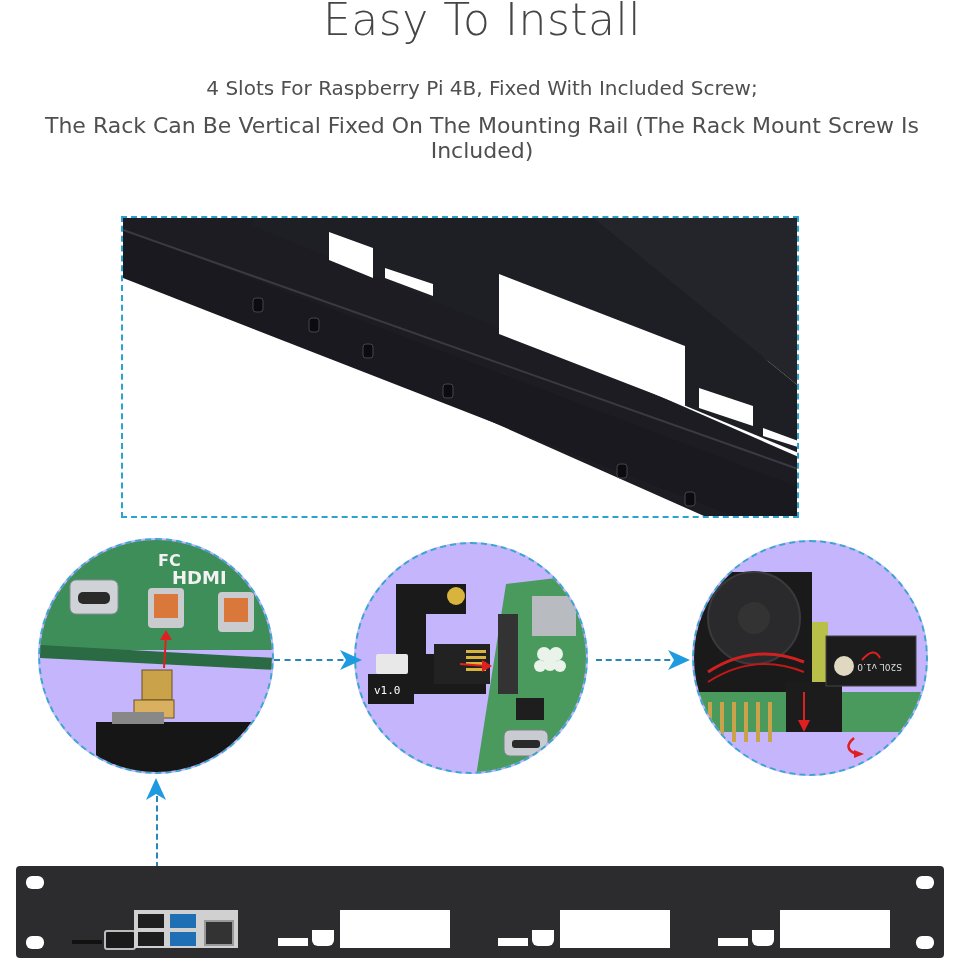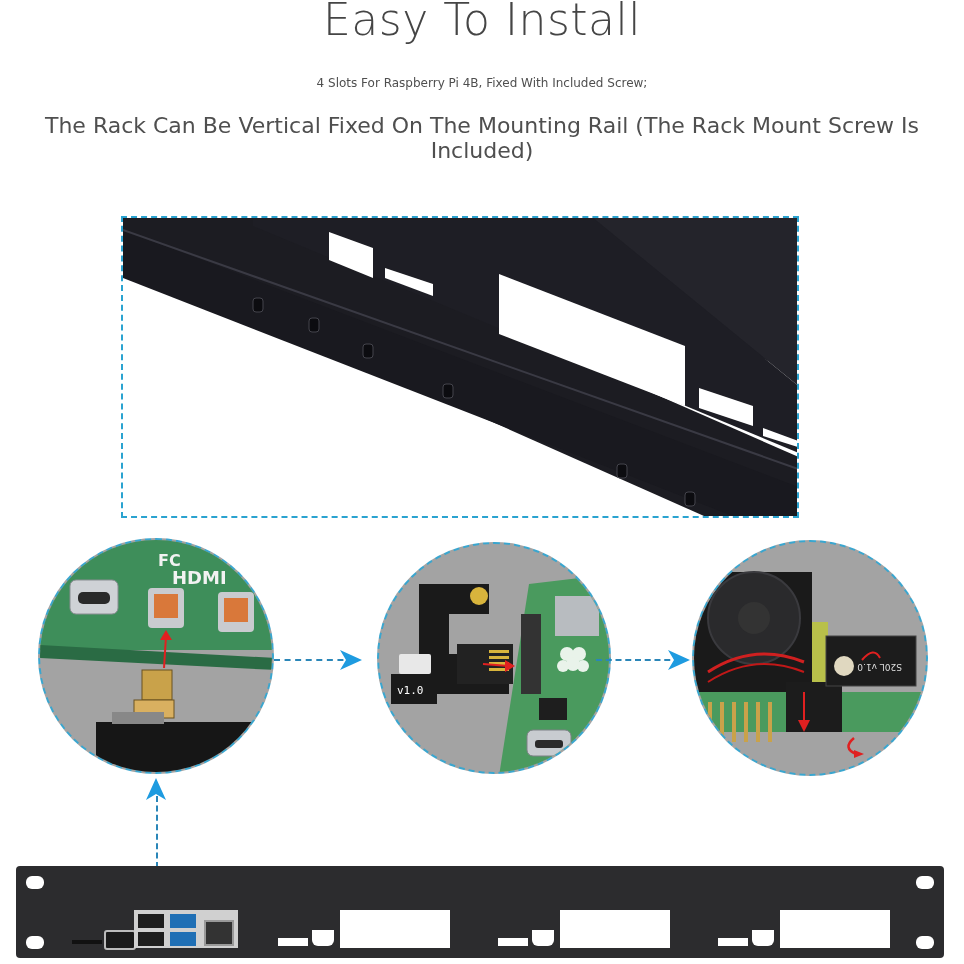--- a/index.html
+++ b/index.html
@@ -1,24 +1,24 @@
 <!DOCTYPE html>
 <html><head>
   <meta charset="utf-8">
   <style>
     html,body{margin:0;padding:0;background:#fff;}
     body{width:964px;height:964px;position:relative;overflow:hidden;font-family:"DejaVu Sans","Liberation Sans",sans-serif;color:#4a4a4a;}
     .title{position:absolute;top:-6px;left:0;width:964px;text-align:center;font-size:44px;font-weight:300;color:#454545;letter-spacing:0.5px;font-family:"DejaVu Sans",sans-serif;}
-    .subtitle{position:absolute;left:0;width:964px;text-align:center;font-size:12px;color:#4f4f4f;font-family:"DejaVu Sans",sans-serif;}
+    .subtitle{position:absolute;left:0;width:964px;text-align:center;font-size:20px;color:#4f4f4f;font-family:"DejaVu Sans",sans-serif;}
     .sub1{top:76px;}
     .sub2{top:113px;font-size:22px;}
     .detail-box{position:absolute;left:121px;top:216px;width:678px;height:302px;border:2px dashed #2aa3d0;box-sizing:border-box;overflow:hidden;background:#fff;}
-    .circle{position:absolute;border-radius:50%;border:2px dashed #3aa6cf;box-sizing:border-box;overflow:hidden;background:#a3a3a3;}
+    .circle{position:absolute;border-radius:50%;border:2px dashed #3aa6cf;box-sizing:border-box;overflow:hidden;background:#c4b5fd;}
     .c1{left:38px;top:538px;width:236px;height:236px;}
-    .c2{left:377px;top:542px;width:234px;height:232px;}
+    .c2{left:354px;top:542px;width:234px;height:232px;}
     .c3{left:692px;top:540px;width:236px;height:236px;}
     .hline{position:absolute;height:0;border-top:2px dashed #2a86b8;}
     .vline{position:absolute;width:0;border-left:2px dashed #2a86b8;}
     .panel{position:absolute;left:16px;top:866px;width:928px;height:92px;background:#2c2c2e;border-radius:4px;}
     .hole{position:absolute;width:18px;height:13px;background:#fff;border-radius:6px;}
     .cut{position:absolute;background:#fff;}
     .cut-r{border-radius:0 0 6px 6px;}
   </style>
 </head>
 <body>

